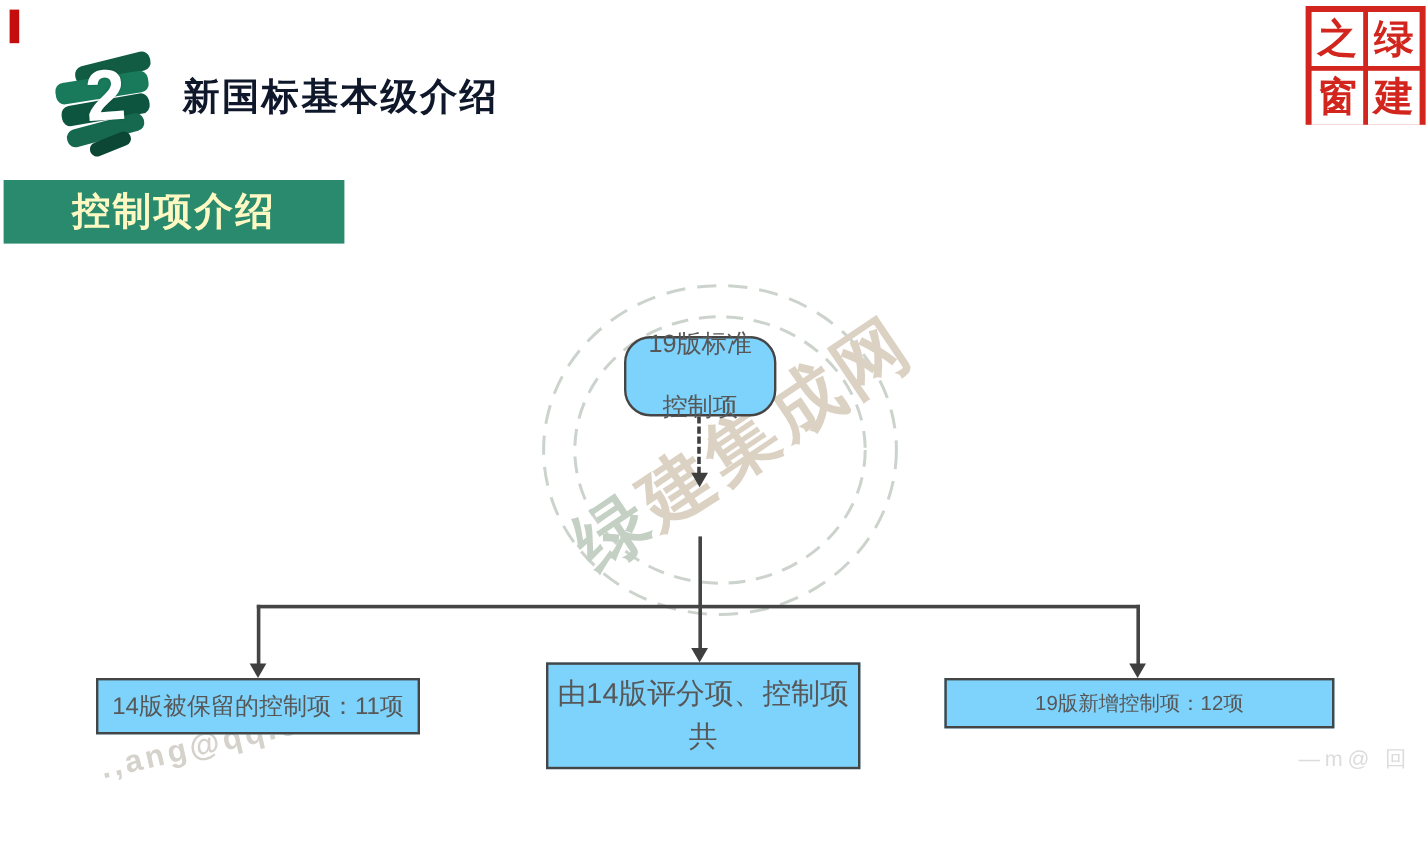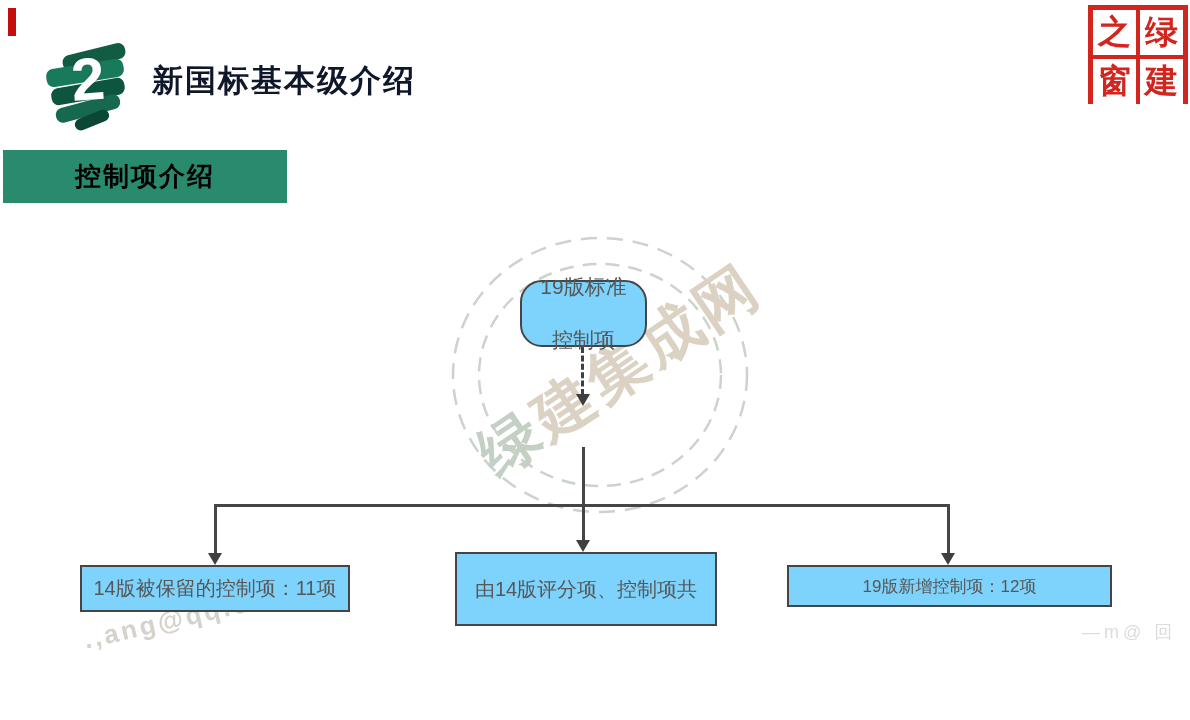--- a/index.html
+++ b/index.html
@@ -27,21 +27,21 @@
 
   .page-title {
     position:absolute; left:152px; top:60px; font-size:31px; font-weight:800;
     color:#0f172a; letter-spacing:2px; white-space:nowrap;
   }
 
   .banner {
     position:absolute; left:3px; top:150px; width:284px; height:53px;
     background:#2a8a6e; display:flex; align-items:center; justify-content:center;
   }
-  .banner span { color:#000000; font-size:26px; font-weight:700; letter-spacing:2px; }
+  .banner span { color:#fef9c3; font-size:32px; font-weight:700; letter-spacing:2px; }
 
   
   .seal {
     position:absolute; left:1088px; top:5px; width:100px; height:99px;
     background:#d2251e; padding:5px; display:grid;
     grid-template-columns:1fr 1fr; grid-template-rows:1fr 1fr; gap:4px;
   }
   .seal .cell {
     background:#ffffff; display:flex; align-items:center; justify-content:center;
     color:#d2251e; font-size:33px; font-weight:800;
@@ -79,21 +79,21 @@
     border-top:12px solid #3f3f3f;
   }
   .fc-box {
     position:absolute; background:#7dd3fc; border:2.5px solid #454545; z-index:2;
     display:flex; flex-direction:column; align-items:center; justify-content:center;
     text-align:center; color:#575757;gap:24px;
   }
   .node-root { left:520px; top:280px; width:127px; height:67px; border-radius:22px; font-size:21px; line-height:1.35; }
   .box-total { left:514px; top:404px; width:141px; height:43px; font-size:22px; }
   .box-left  { left:80px;  top:565px; width:270px; height:47px; font-size:20px; }
-  .box-mid   { left:455px; top:552px; width:262px; height:74px; font-size:20px; line-height:1.5; }
+  .box-mid   { left:455px; top:552px; width:262px; height:89px; font-size:24px; line-height:1.5; }
   .box-right { left:787px; top:565px; width:325px; height:42px; font-size:17px; }
 
   .v-center-top { left:582px; top:447px; width:3px; height:58px; }
   .h-connector  { left:214px; top:504px; width:736px; height:3px; }
   .v-left       { left:214px; top:504px; width:3px; height:50px; }
   .v-center-bot { left:582px; top:504px; width:3px; height:37px; }
   .v-right      { left:947px; top:504px; width:3px; height:50px; }
 </style>
 </head>
 <body>

